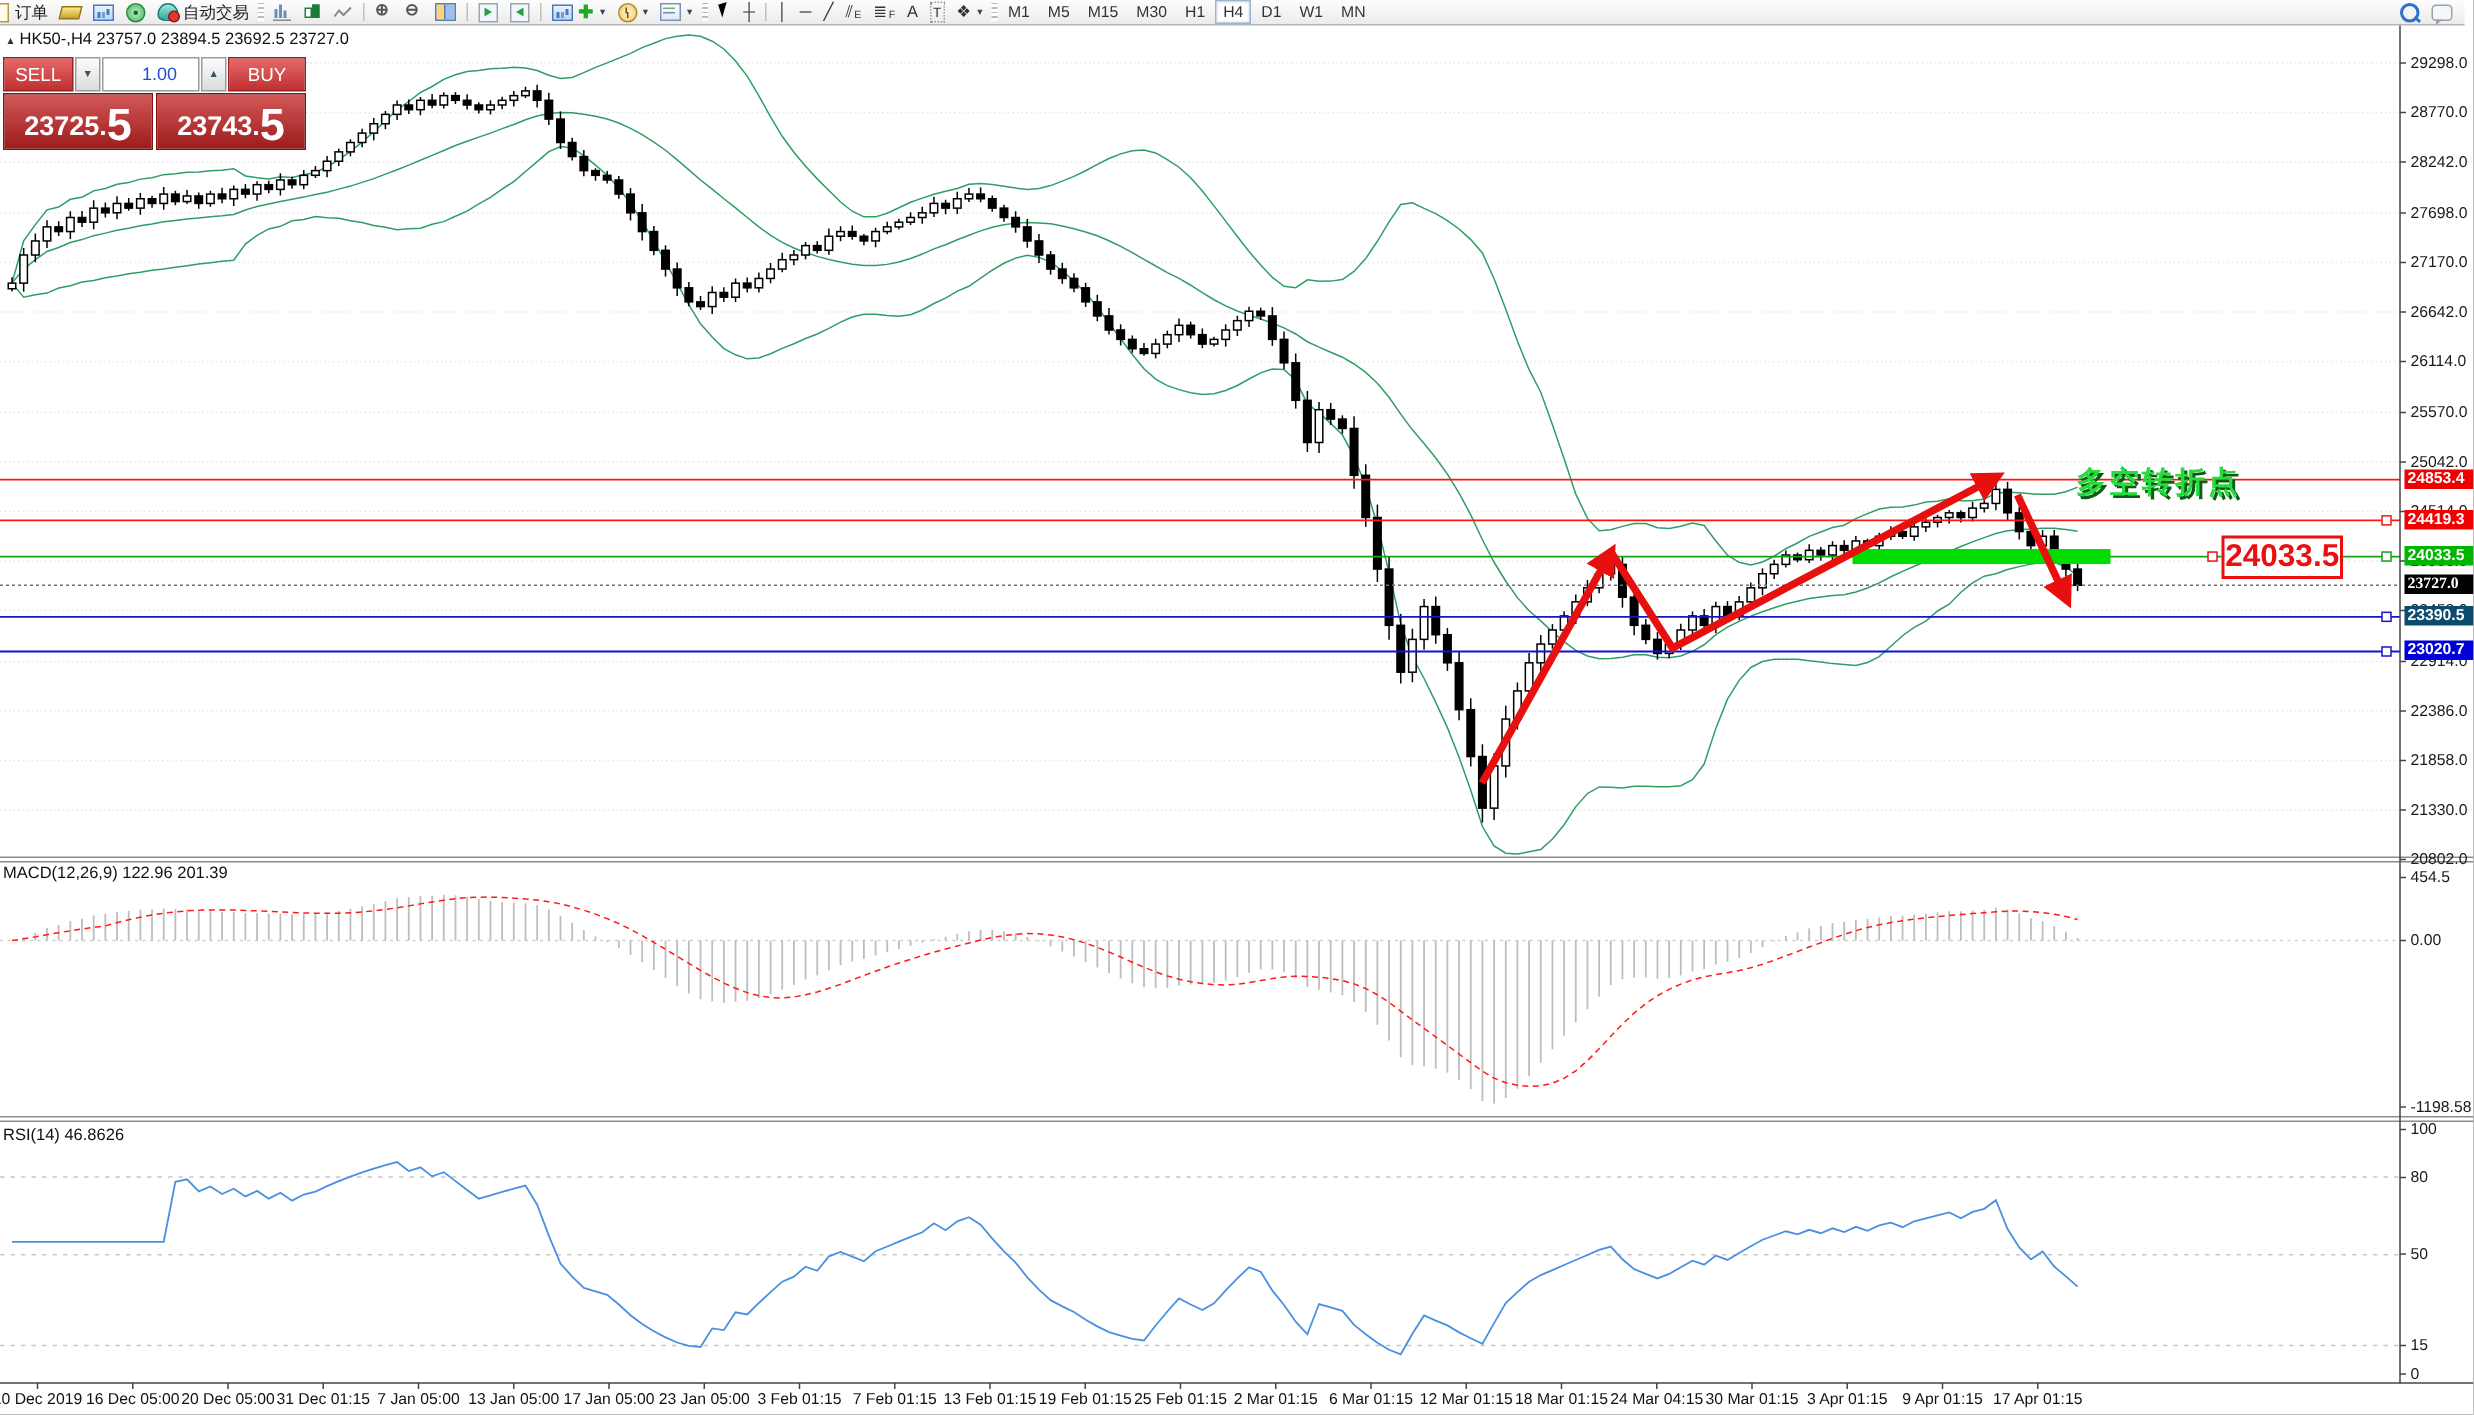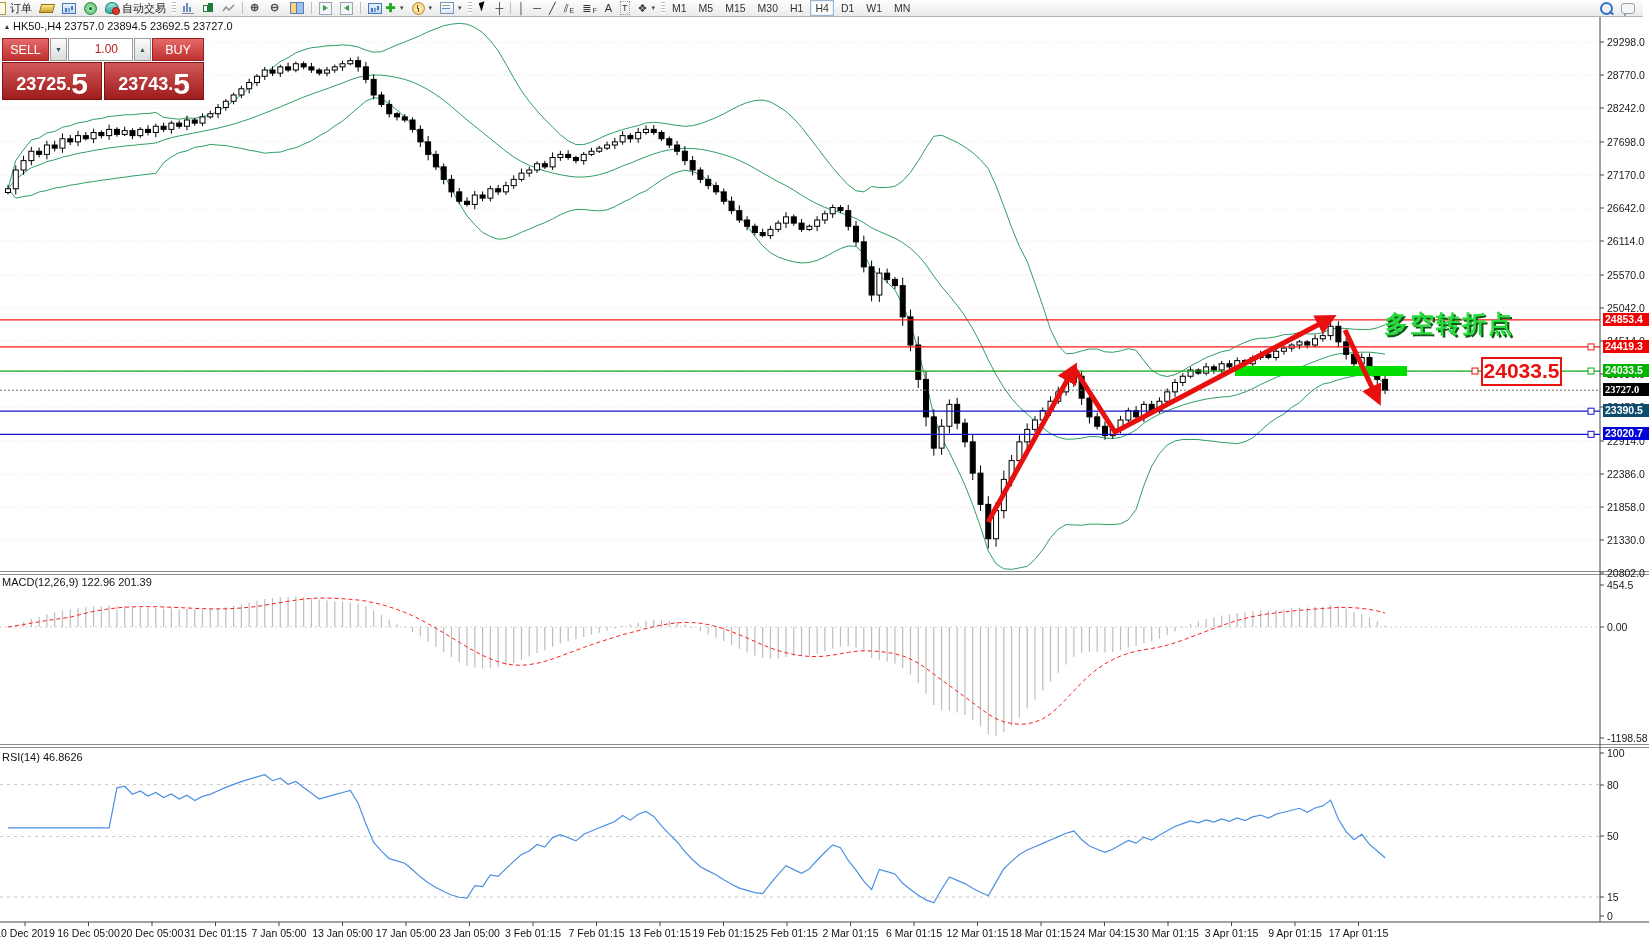--- a/index.html
+++ b/index.html
@@ -54,29 +54,29 @@
   svg#chart-svg{position:absolute;left:0;top:0;z-index:1;}
   .chart-title{position:absolute;left:5px;top:20px;z-index:3;font-size:11px;color:#111;display:flex;align-items:center;gap:4px;}
   .chart-title .arr{font-size:8px;color:#333;}
   
   .trade{position:absolute;left:2px;top:38px;width:202px;z-index:6;font-family:"Liberation Sans",sans-serif;}
   .trade-row{display:flex;height:23px;gap:1px;}
   .sellbuy{flex:none;color:#fff;font-size:12.5px;text-align:center;line-height:23px;
      background:linear-gradient(#e56a6a,#c03030);border:1px solid #992121;}
   .spin{flex:none;width:15px;background:linear-gradient(#fcfcfc,#dcdcdc);border:1px solid #9b9b9b;
      font-size:7px;color:#356;text-align:center;line-height:21px;}
-  .vol{flex:1;background:#fff;border:1px solid #9b9b9b;font-size:12px;text-align:right;padding-right:14px;line-height:21px;color:#b91c1c;}
+  .vol{flex:1;background:#fff;border:1px solid #9b9b9b;font-size:12px;text-align:right;padding-right:14px;line-height:21px;color:#1d4ed8;}
   .trade-prices{display:flex;gap:2px;margin-top:1px;height:38px;}
   .pricebox{flex:1;background:linear-gradient(#d25858,#9e1c1c);border:1px solid #7e1414;color:#fff;
      display:flex;align-items:flex-end;justify-content:center;padding-bottom:3px;}
   .pricebox .sm{font-size:18px;font-weight:bold;letter-spacing:0;line-height:1;margin-bottom:3px;}
   .pricebox .big{font-size:30px;font-weight:bold;line-height:0.8;}
   
   .pane-label{position:absolute;z-index:3;font-size:11px;color:#111;}
-  .cn-note{position:absolute;left:1384px;top:312px;z-index:4;font-size:24px;font-weight:bold;color:#26DC3C;
+  .cn-note{position:absolute;left:1384px;top:312px;z-index:4;font-size:20px;font-weight:bold;color:#26DC3C;
       text-shadow:2px 2px 0 #0c5c16;letter-spacing:2px;line-height:1;}
   .price-tag{position:absolute;left:1481px;top:357px;width:77px;height:25px;z-index:4;background:#fff;
       border:2px solid #ea1010;color:#ea1010;font-size:21px;font-weight:bold;text-align:center;line-height:24px;}
   .axis-col{position:absolute;left:1600px;top:17px;width:49px;height:905px;z-index:2;}
   .tick-label{position:absolute;left:7px;font-size:10.5px;color:#1a1a1a;white-space:nowrap;}
   .lvl-label{position:absolute;left:3px;width:45px;height:13px;font-size:10.5px;font-weight:bold;color:#fff;
       text-align:left;padding-left:2px;line-height:13px;z-index:3;}
   .time-label{position:absolute;font-size:10.5px;color:#111;white-space:nowrap;transform:translateX(-50%);z-index:2;}
 </style>
 </head>

